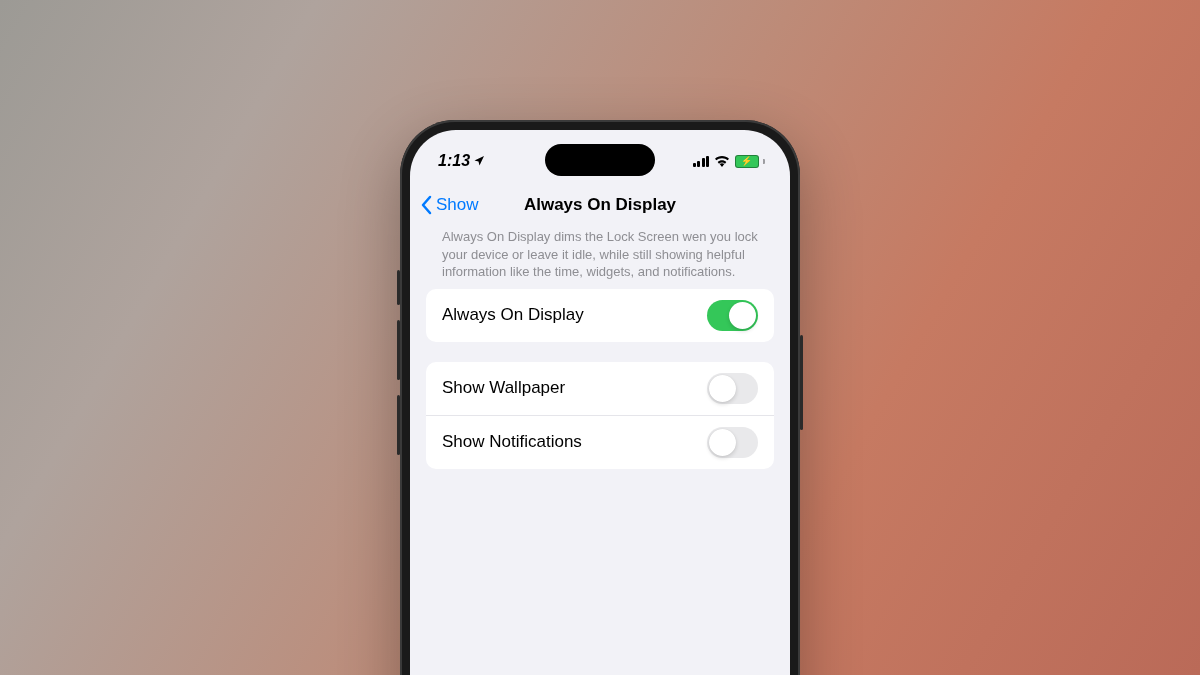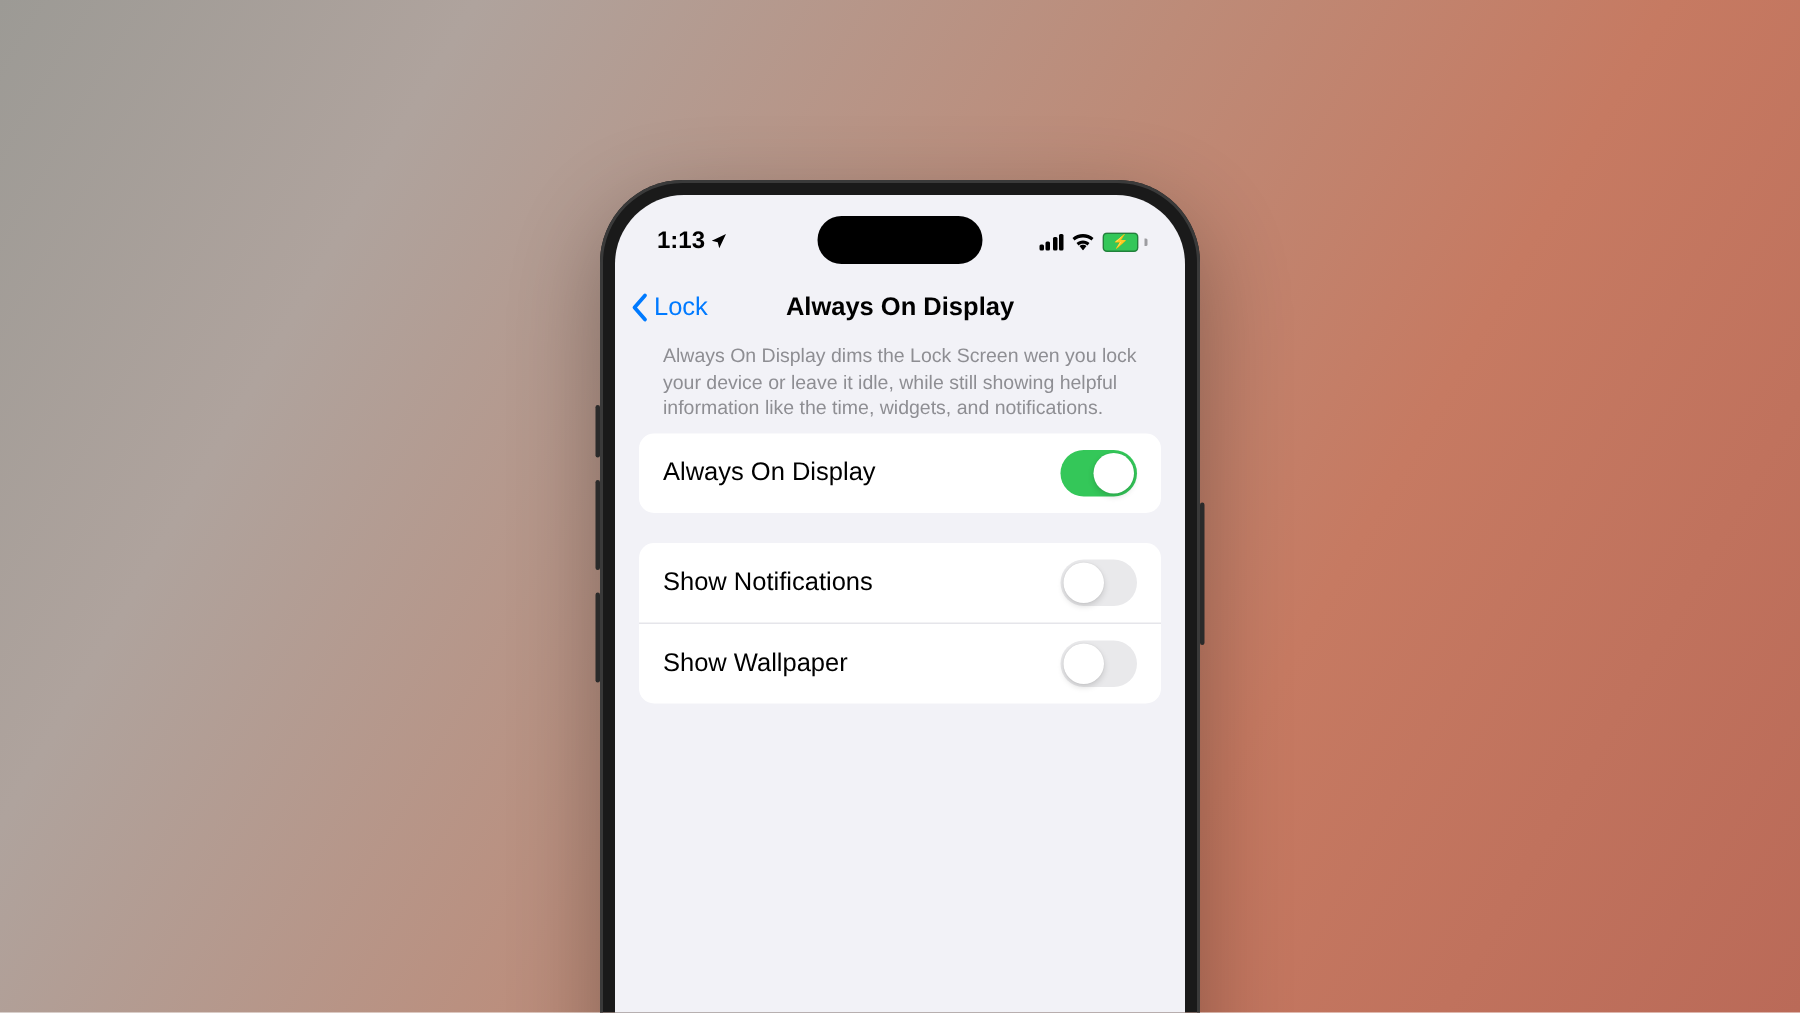--- a/index.html
+++ b/index.html
@@ -94,20 +94,21 @@
       height: 54px;
     }
 
     .status-left {
       display: flex;
       align-items: center;
       gap: 3px;
       font-size: 16px;
       font-weight: 600;
       color: #000;
+      font-style: italic;
     }
 
     .status-right {
       display: flex;
       align-items: center;
       gap: 5px;
     }
 
     .location-icon {
       width: 12px;
@@ -311,46 +312,46 @@
           <div class="battery-tip"></div>
         </div>
       </div>
     </div>
 
     <div class="nav-bar">
       <div class="back-button">
         <svg class="chevron-left" viewBox="0 0 12 20" fill="none" stroke="#007aff" stroke-width="2.5" stroke-linecap="round" stroke-linejoin="round">
           <polyline points="10,2 3,10 10,18"></polyline>
         </svg>
-        <span>Lock</span>
+        <span>Show</span>
       </div>
       <div class="page-title">Always On Display</div>
     </div>
 
     <div class="content">
       <div class="description">Always On Display dims the Lock Screen wen you lock your device or leave it idle, while still showing helpful information like the time, widgets, and notifications.</div>
 
       <div class="settings-group">
         <div class="settings-row">
           <span class="settings-label">Always On Display</span>
           <div class="toggle on">
             <div class="toggle-knob"></div>
           </div>
         </div>
       </div>
 
       <div class="settings-group">
         <div class="settings-row">
+          <span class="settings-label">Show Wallpaper</span>
+          <div class="toggle off">
+            <div class="toggle-knob"></div>
+          </div>
+        </div>
+        <div class="settings-row">
           <span class="settings-label">Show Notifications</span>
           <div class="toggle off">
             <div class="toggle-knob"></div>
           </div>
         </div>
-        <div class="settings-row">
-          <span class="settings-label">Show Wallpaper</span>
-          <div class="toggle off">
-            <div class="toggle-knob"></div>
-          </div>
-        </div>
       </div>
     </div>
   </div>
 </div>
 
 </body></html>

